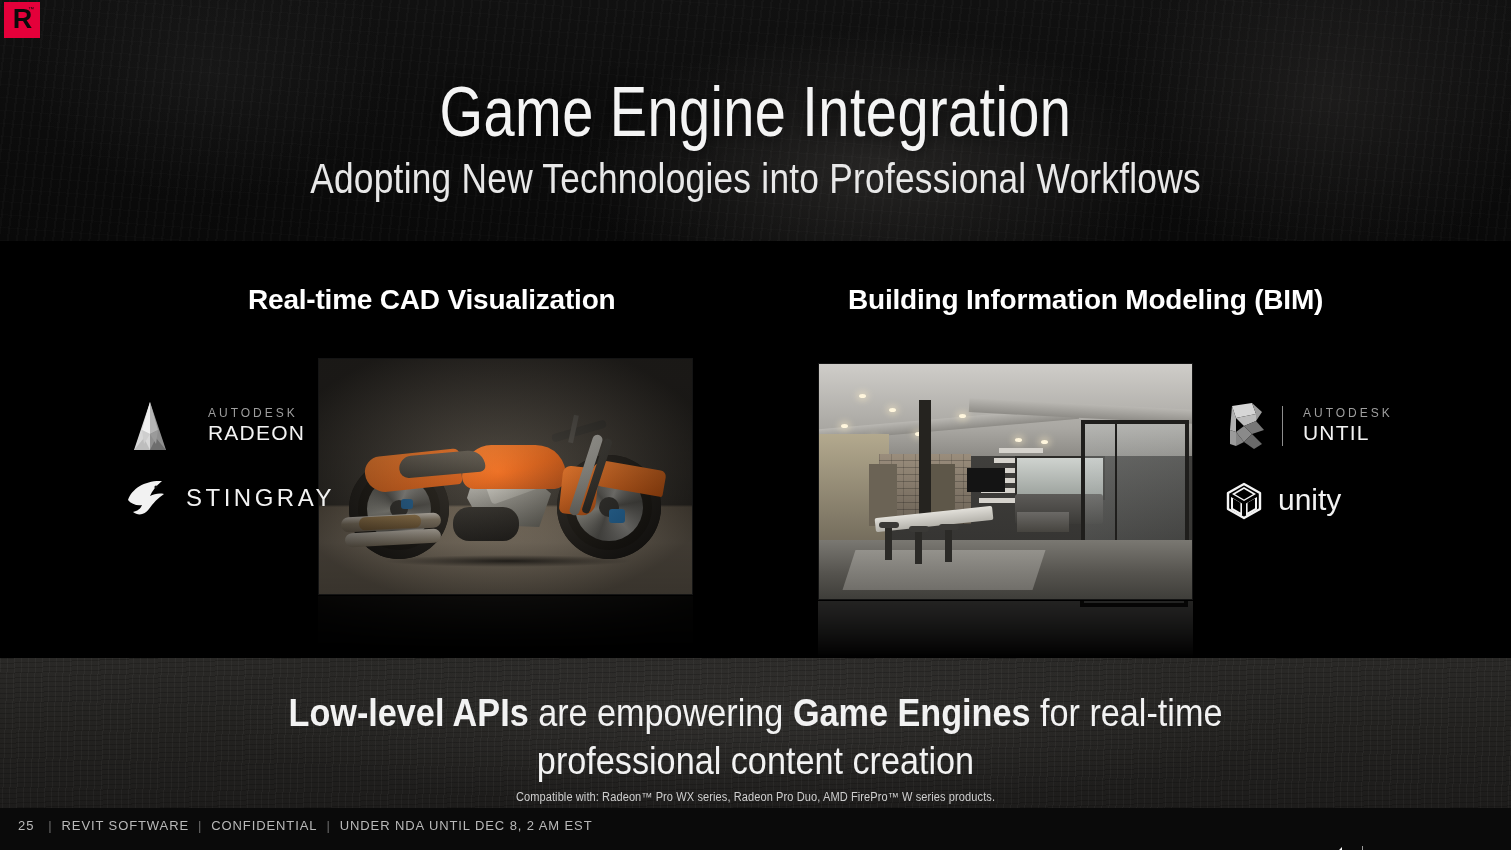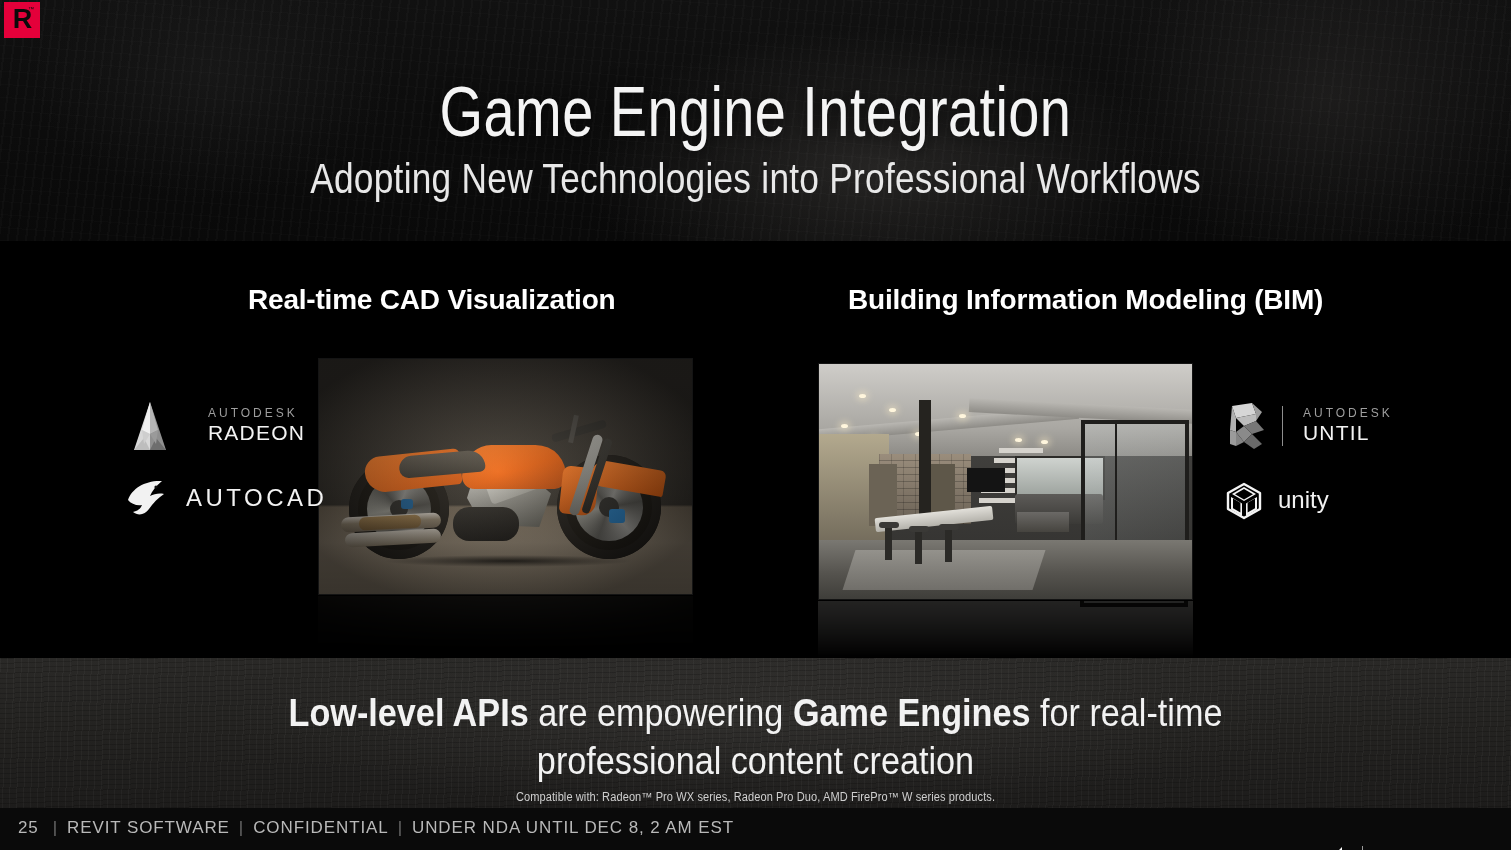--- a/index.html
+++ b/index.html
@@ -215,39 +215,39 @@
   .brand-row { display:flex; align-items:center; gap:10px; margin-bottom:26px; }
   .brand-mark { flex:0 0 auto; display:flex; align-items:center; justify-content:center; }
   .brand-sep { width:1px; height:40px; background:#8e8e8e; margin-right:10px; }
   .brand-text .top {
     font-size:12px; font-weight:300; letter-spacing:3px; color:#9e9e9e; line-height:1.15;
   }
   .brand-text .bot {
     font-size:21px; font-weight:400; letter-spacing:1.2px; color:#f2f2f2; line-height:1.15;
   }
   .brand-word { font-size:24px; font-weight:400; letter-spacing:3.5px; color:#f2f2f2; }
-  .brand-word.unity { font-size:24px; font-weight:400; letter-spacing:0px; }
+  .brand-word.unity { font-size:30px; font-weight:400; letter-spacing:0px; }
 
   
   .statement {
     position:absolute; left:0; top:690px; width:1511px; text-align:center;
     font-size:38px; font-weight:300; color:#f2f2f2; line-height:1.25;
     transform:scaleX(.9); transform-origin:50% 50%;
   }
   .statement b { font-weight:700; }
   .compat {
     position:absolute; left:0; top:790px; width:1511px; text-align:center;
     font-size:12px; font-weight:400; color:#cfcfcf; letter-spacing:.1px;
     transform:scaleX(.92); transform-origin:50% 50%;
   }
 
   
   .footer {
     position:absolute; left:18px; top:818px; display:flex; align-items:center;
-    font-size:17px; font-weight:300; letter-spacing:.9px; color:#b9b9b9;
+    font-size:13px; font-weight:300; letter-spacing:.9px; color:#b9b9b9;
   }
   .footer .pipe { color:#6b6b6b; margin:0 9px; }
   .footer .pageno { margin-right:5px; }
 
   .brandbar { position:absolute; right:14px; top:840px; height:40px; display:flex; align-items:center; }
   .amd { display:flex; align-items:center; font-size:25px; font-weight:700; letter-spacing:1px; color:#fff; }
   .amd-arrow { margin-left:3px; }
   .brandbar .vsep { width:1px; height:28px; background:#9a9a9a; margin:0 18px; }
   .radeon { font-size:23px; font-weight:700; letter-spacing:7px; color:#fff; position:relative; }
   .radeon .reg { font-size:8px; position:relative; top:-10px; left:-4px; }
@@ -406,21 +406,21 @@
 
     <div class="brand-row" style="gap:16px;">
       <div class="brand-mark">
         <svg width="48" height="40" viewBox="0 0 48 40" aria-hidden="true">
           <path d="M6 22 C10 10, 24 2, 40 3 C34 8, 30 13, 28 18 C32 16, 37 15, 42 16
                    C36 20, 31 25, 27 31 C23 37, 16 38, 11 34 C16 33, 19 30, 20 27
                    C15 28, 9 26, 6 22 Z" fill="#f2f2f2"></path>
           <circle cx="34" cy="9" r="1.6" fill="#111"></circle>
         </svg>
       </div>
-      <div class="brand-word">AUTOCAD</div>
+      <div class="brand-word">STINGRAY</div>
     </div>
 
   </div>
 
   <div class="brands right">
 
     <div class="brand-row">
       <div class="brand-mark">
         <svg width="50" height="52" viewBox="0 0 50 52" aria-hidden="true">
           <polygon points="10,6 30,3 34,14 14,18" fill="#d6d6d6"></polygon>

